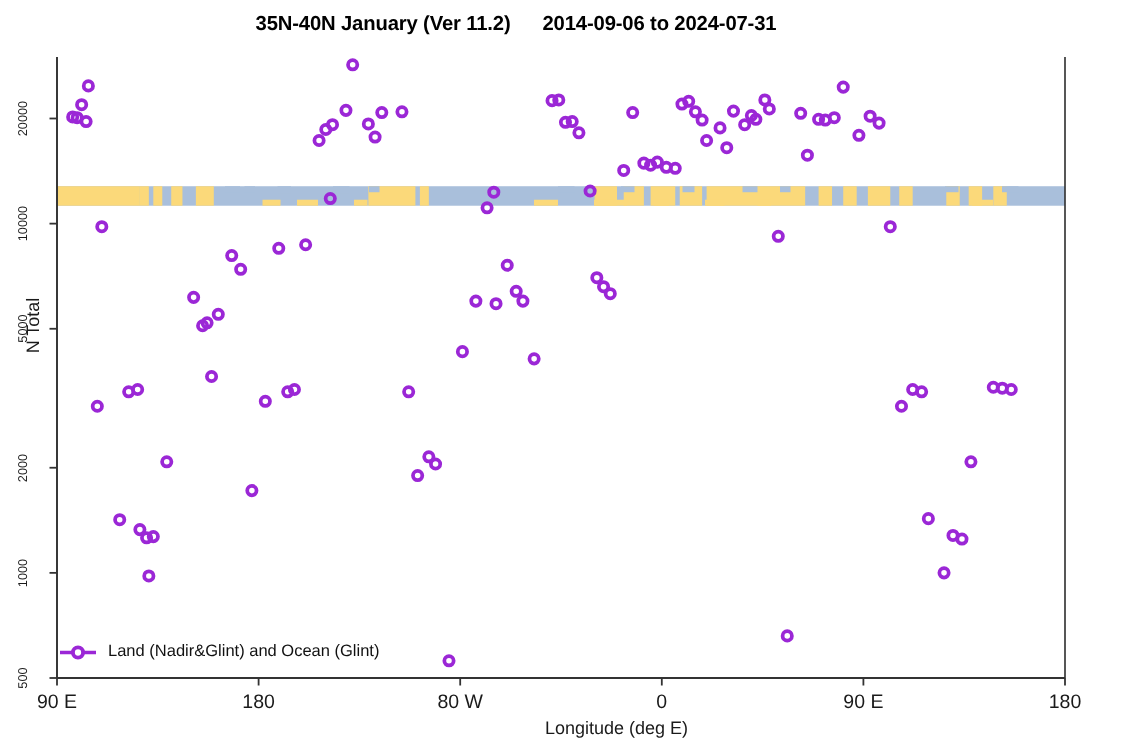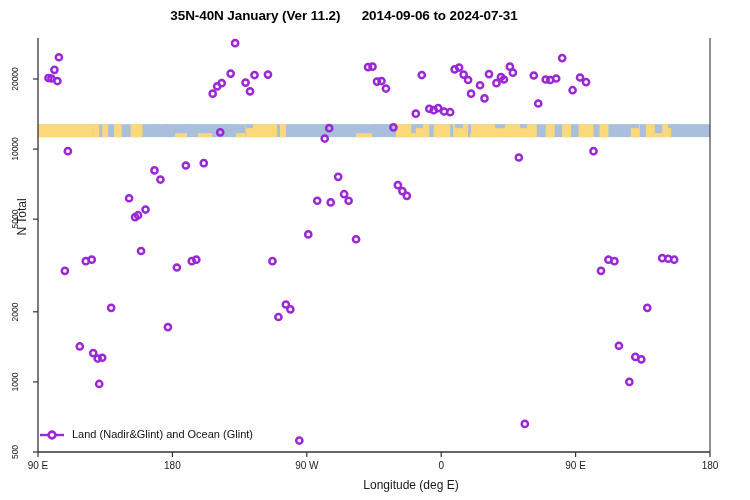--- a/index.html
+++ b/index.html
@@ -16,21 +16,21 @@
   .xlab{
     position:absolute;left:0;top:478px;width:750px;text-align:center;
     font-size:12px;color:#1a1a1a;padding-left:36px;
   }
   .ylab{
     position:absolute;left:-38px;top:210px;width:120px;text-align:center;
     font-size:12px;color:#1a1a1a;transform:rotate(-90deg);
     transform-origin:center center;
   }
   .xtick{
-    position:absolute;font-size:10px;color:#1a1a1a;
+    position:absolute;font-size:13px;color:#1a1a1a;
     transform:translateX(-50%);white-space:nowrap;
   }
   .ytick{
     position:absolute;font-size:8.5px;color:#1a1a1a;white-space:nowrap;
     transform-origin:center center;
   }
   .legtxt{
     position:absolute;font-size:11px;color:#111;white-space:nowrap;
   }
   svg{display:block;}
@@ -218,21 +218,21 @@
         <circle cx="52" cy="435" r="3.4" fill="#fff" stroke="#9B27D6" stroke-width="2.6"></circle>
       </g>
     </svg>
 
   <div class="ylab">N Total</div>
   <div class="xlab">Longitude (deg E)</div>
 
   <div id="xticklabels">
       <div class="xtick" style="left: 38px; top: 460px;">90 E</div>
       <div class="xtick" style="left: 172.4px; top: 460px;">180</div>
-      <div class="xtick" style="left: 306.8px; top: 460px;">90 W</div>
+      <div class="xtick" style="left: 306.8px; top: 460px;">80 W</div>
       <div class="xtick" style="left: 441.2px; top: 460px;">0</div>
       <div class="xtick" style="left: 575.6px; top: 460px;">90 E</div>
       <div class="xtick" style="left: 710px; top: 460px;">180</div>
     </div>
   <div id="yticklabels">
       <div class="ytick" style="top: 452px; left: 0px; width: 30px; text-align: center; transform: translateY(-50%) rotate(-90deg);">500</div>
       <div class="ytick" style="top: 381.912px; left: 0px; width: 30px; text-align: center; transform: translateY(-50%) rotate(-90deg);">1000</div>
       <div class="ytick" style="top: 311.825px; left: 0px; width: 30px; text-align: center; transform: translateY(-50%) rotate(-90deg);">2000</div>
       <div class="ytick" style="top: 219.174px; left: 0px; width: 30px; text-align: center; transform: translateY(-50%) rotate(-90deg);">5000</div>
       <div class="ytick" style="top: 149.086px; left: 0px; width: 30px; text-align: center; transform: translateY(-50%) rotate(-90deg);">10000</div>

